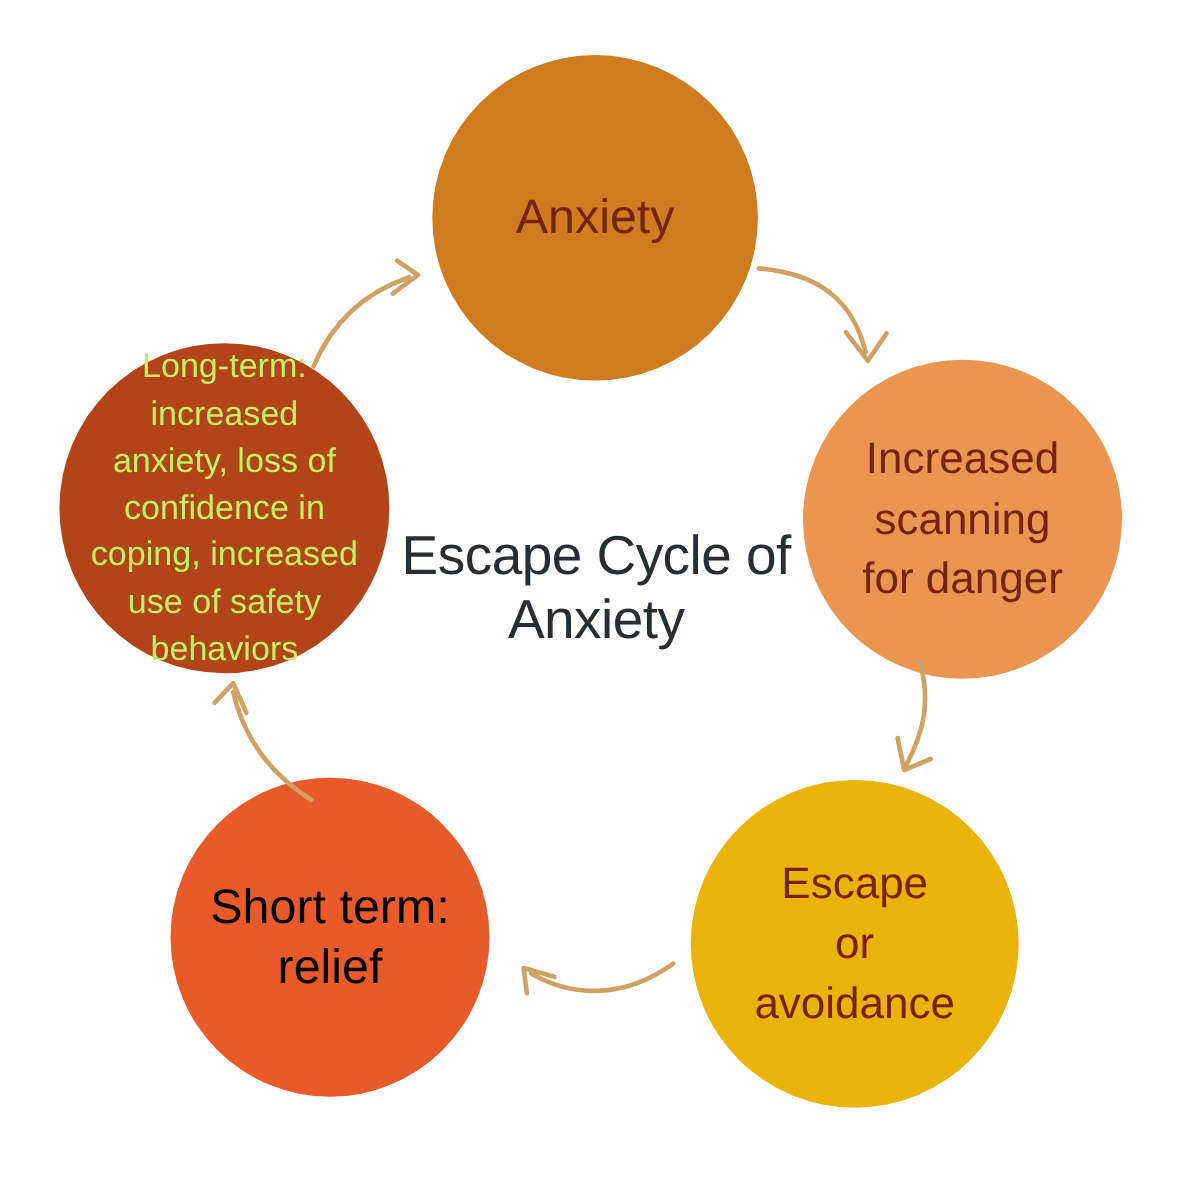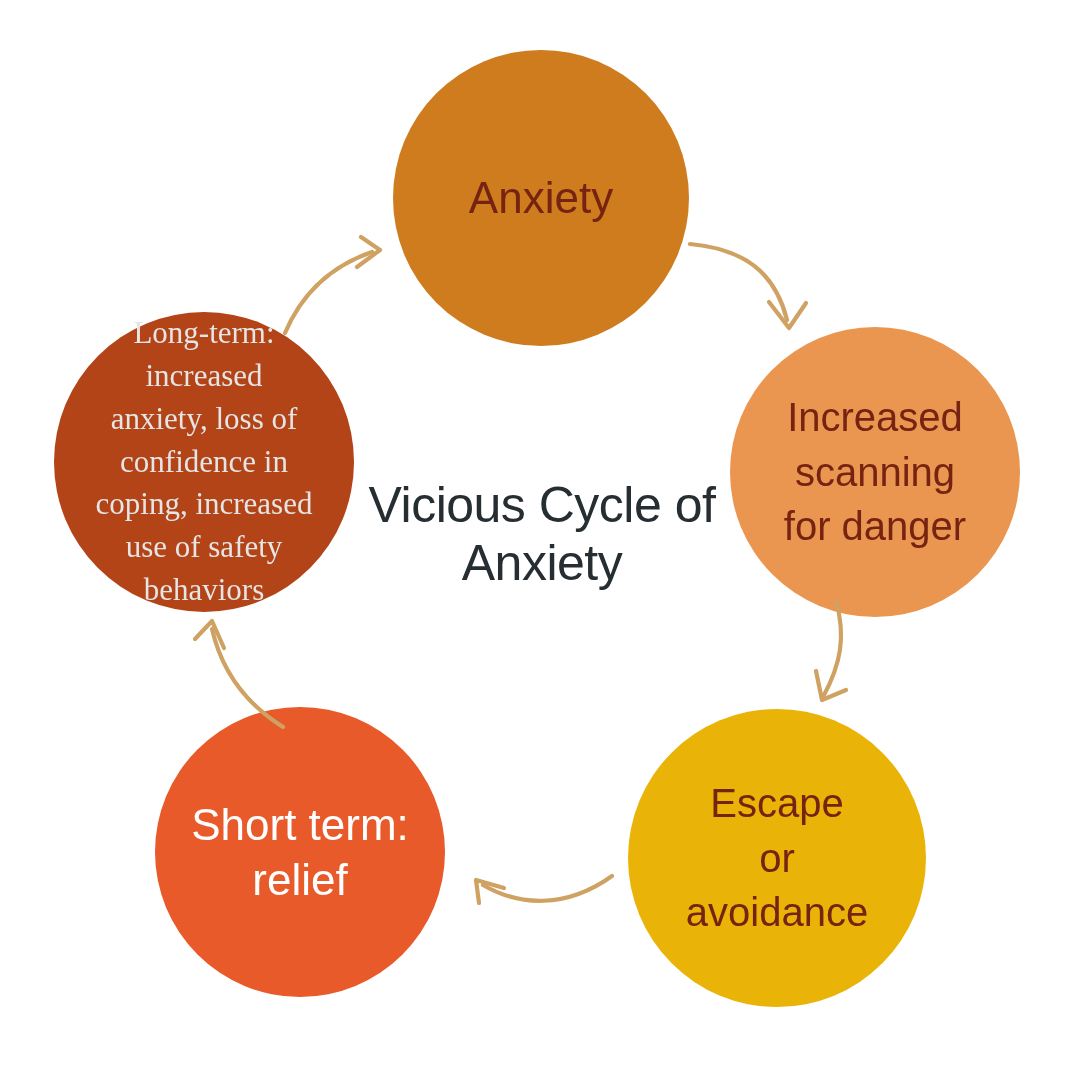--- a/index.html
+++ b/index.html
@@ -110,32 +110,32 @@
 for danger</div>
   </div>
 
   <div class="node" id="node-escape" style="background: #eab308;">
     <div class="node-label" style="color: rgb(119, 35, 18);">Escape
 or
 avoidance</div>
   </div>
 
   <div class="node" id="node-short" style="background: rgb(232, 90, 42);">
-    <div class="node-label" style="color: #ffffff;">Short term:
+    <div class="node-label" style="color: #000000;">Short term:
 relief</div>
   </div>
 
   <div class="node" id="node-long" style="background: rgb(178, 68, 23);">
-    <div class="node-label" style="color: #e5e5e5; font-family: Liberation Serif, serif;">Long-term:
+    <div class="node-label" style="color: #bef264;">Long-term:
 increased
 anxiety, loss of
 confidence in
 coping, increased
 use of safety
 behaviors</div>
   </div>
 
   <div class="center-title">
-    <div class="title-line" style="color: rgb(38, 46, 50);">Vicious Cycle of</div>
+    <div class="title-line" style="color: rgb(38, 46, 50);">Escape Cycle of</div>
     <div class="title-line" style="color: rgb(38, 46, 50);">Anxiety</div>
   </div>
 
 </div>
 
 </body></html>

